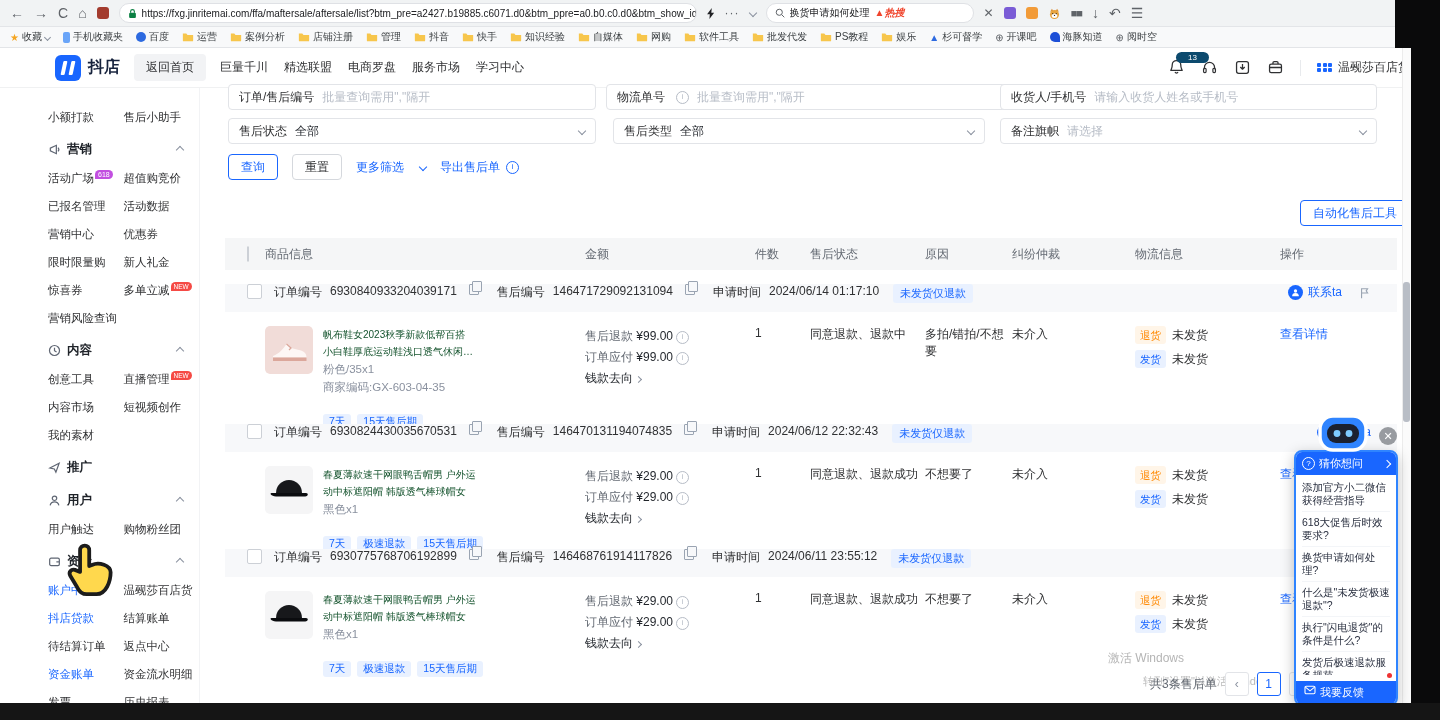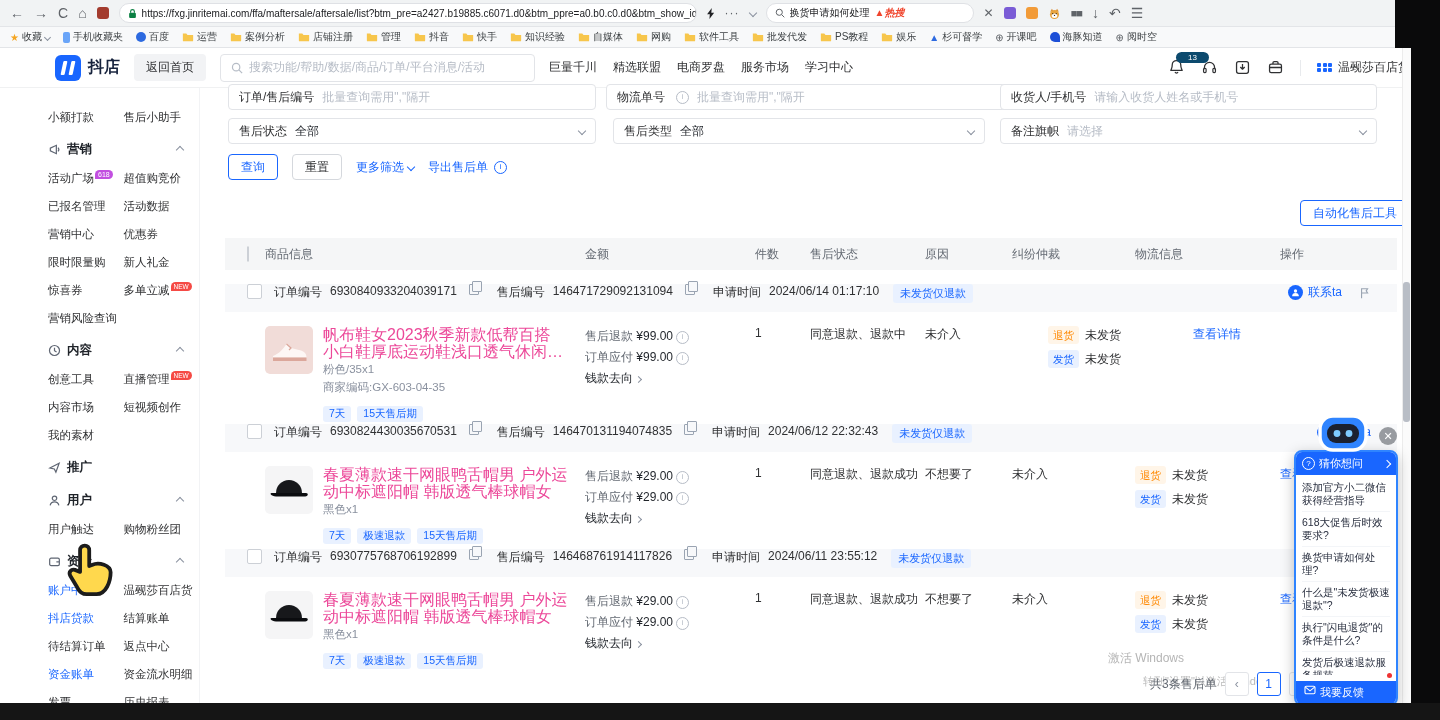--- a/index.html
+++ b/index.html
@@ -57,23 +57,23 @@
   .cb{width:13px;height:13px;border:1px solid #ccd0d6;border-radius:2px;background:#fff}
   .cprod{width:320px;flex:none}.camt{width:170px;flex:none}.cqty{width:55px;flex:none}
   .cst{width:115px;flex:none}.crs{width:87px;flex:none}.carb{width:123px;flex:none}
   .clg{width:145px;flex:none}.cac{flex:1}
   .ostrip{position:absolute;left:225px;width:1172px;height:28px;background:#f7f8fa;display:flex;align-items:flex-start;padding-left:22px;box-sizing:border-box;gap:8px;white-space:nowrap}
   .obody{position:absolute;left:225px;width:1172px;display:flex;padding:14px 0 0 22px;box-sizing:border-box;background:#fff}
   .cp{position:relative;width:8px;height:9px;border:1px solid #9aa4b2;display:inline-block;margin:0 10px 0 4px;border-radius:1px}
   .cp::before{content:"";position:absolute;left:2px;top:-4px;width:8px;height:9px;border:1px solid #9aa4b2;background:#f7f8fa;border-radius:1px}
   .typetag{background:#e9f1ff;color:#1966ff;font-size:11px;padding:2px 7px;border-radius:3px;margin-left:6px}
   .pimg{width:48px;height:48px;border-radius:4px;flex:none;margin-right:10px;overflow:hidden}
-  .ptit{font-size:16px;color:#ec4899;line-height:17px}
+  .ptit{font-size:10px;color:#14532d;line-height:17px}
   .pspec{color:#8a919f;font-size:11.5px;line-height:18px}
-  .ptags{display:flex;gap:6px;margin-top:10px}
+  .ptags{display:flex;gap:6px;margin-top:18px}
   .tg{background:#e9f1ff;color:#1966ff;font-size:10.5px;padding:1px 6px;border-radius:3px}
   .tgor{background:#fff5e8;color:#ff8800;font-size:10.5px;padding:1px 5px;border-radius:3px}
   .tgbl{background:#e9f1ff;color:#1966ff;font-size:10.5px;padding:1px 5px;border-radius:3px}
   .mline{line-height:21px;white-space:nowrap}
   .info{display:inline-block;width:11px;height:11px;border:1px solid #b6bcc6;border-radius:50%;color:#b6bcc6;font-size:8px;line-height:10px;text-align:center;margin-left:3px;vertical-align:1px}
   .lgline{display:flex;gap:6px;align-items:center;line-height:16px;margin-bottom:6px}
   .contact{position:absolute;right:26px;display:flex;align-items:center;gap:5px}
   .cav{width:15px;height:15px;border-radius:50%;background:#1966ff;display:flex;align-items:center;justify-content:center}
   
   .panel{left:1294px;top:450px;width:100px;height:252px;background:#fff;border:2px solid #2f84ff;border-radius:8px;box-shadow:0 4px 14px rgba(0,0,0,.25);overflow:hidden;z-index:30}
@@ -349,26 +349,20 @@
 
   <div class="abs topbar">
     <span class="row" style="gap:7px">
       <span class="logo">
           <i></i>
           <i></i>
         </span>
       <span class="logotx">抖店</span>
     </span>
     <span class="backhome">返回首页</span>
-    <div class="gsearch">
-      <svg class="ic" width="12" height="12" style="color:#b6bcc6">
-          <use href="#sy-search"></use>
-        </svg>
-      <span>搜索功能/帮助/数据/商品/订单/平台消息/活动</span>
-    </div>
     <span class="toplink">巨量千川</span>
     <span class="toplink">精选联盟</span>
     <span class="toplink">电商罗盘</span>
     <span class="toplink">服务市场</span>
     <span class="toplink">学习中心</span>
     <div class="tbicons">
       <span style="position:relative">
         <svg class="ic" width="17" height="17">
             <use href="#sy-bell"></use>
           </svg>
@@ -532,21 +526,21 @@
   </div>
   <div class="fbox" style="left:1000px;top:118px;width:377px">
     <span>备注旗帜</span>
       <span class="ph">请选择</span>
       <i class="chev"></i>
   </div>
 
   <div class="abs row" style="left:228px;top:154px;gap:14px">
     <span class="btn btnb">查询</span>
     <span class="btn">重置</span>
-    <span class="blue row" style="gap:4px">
+    <span class="blue row" style="gap:16px">
         <span>更多筛选</span>
         <i class="chev" style="border-color:#1966ff"></i>
       </span>
     <span class="blue row" style="gap:3px">
         <span>导出售后单</span>
         <span class="info" style="border-color:#1966ff;color:#1966ff">i</span>
       </span>
   </div>
 
   <span class="btn btnb abs" style="left:1300px;top:200px">自动化售后工具</span>
@@ -602,20 +596,21 @@
         </div>
       </div>
     </div>
     <div class="camt">
       <div class="mline"><span class="g2">售后退款</span> <span class="dark">¥99.00</span><span class="info">i</span></div>
       <div class="mline"><span class="g2">订单应付</span> <span class="dark">¥99.00</span><span class="info">i</span></div>
       <div class="mline"><span class="dark">钱款去向</span> <i class="chev" style="width:4px;height:4px;transform:rotate(-45deg)"></i></div>
     </div>
     <span class="cqty">1</span>
     <span class="cst">同意退款、退款中</span>
+    <span class="crs">多拍/错拍/不想要</span>
     <span class="carb">未介入</span>
     <div class="clg">
       <div class="lgline">
           <span class="tgor">退货</span>
           <span>未发货</span>
         </div>
       <div class="lgline">
           <span class="tgbl">发货</span>
           <span>未发货</span>
         </div>

